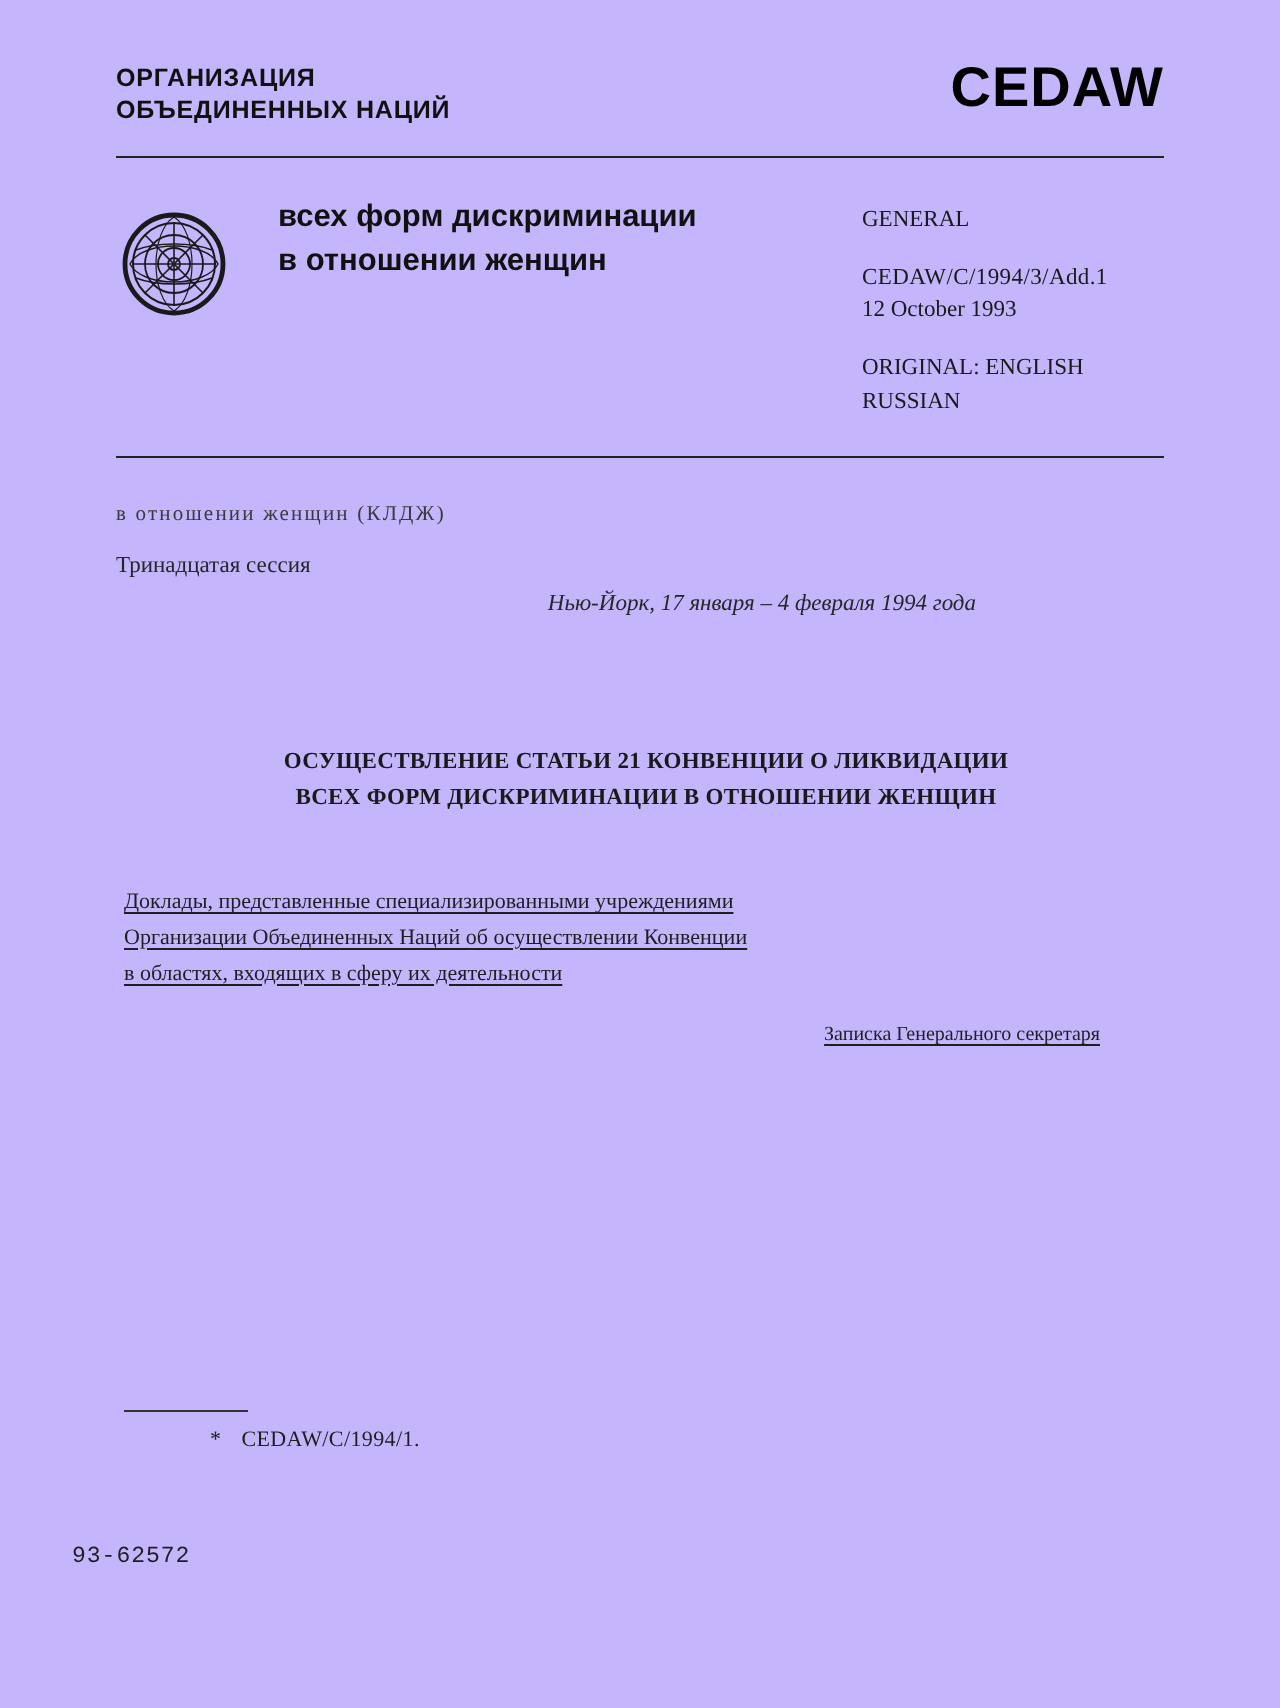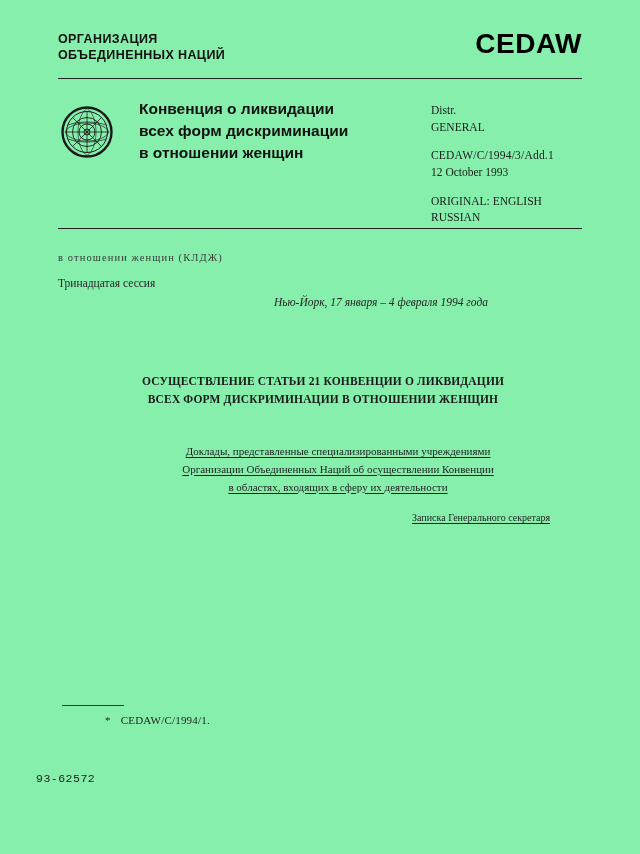--- a/index.html
+++ b/index.html
@@ -11,21 +11,21 @@
     width: 640px;
     height: 854px;
     font-family: "Liberation Serif", serif;
     color: #1a1a1a;
     position: relative;
     overflow: hidden;
   }
   .page {
     position: absolute;
     inset: 0;
-    background: #86efac;
+    background: #c4b5fd;
   }
 
   
   .masthead {
     position: absolute;
     left: 58px;
     top: 32px;
     width: 524px;
     display: flex;
     justify-content: space-between;
@@ -137,24 +137,23 @@
     font-size: 11.5px;
     font-weight: bold;
     line-height: 1.6;
     letter-spacing: 0.15px;
     color: #1a1a1a;
   }
 
   
   .subhead {
     position: absolute;
-    left: 94px;
+    left: 62px;
     top: 443px;
     width: 488px;
-    text-align: center;
     font-size: 11px;
     line-height: 1.62;
     color: #1f1f1f;
   }
   .subhead span {
     text-decoration: underline;
     text-underline-offset: 2px;
   }
 
   
@@ -230,28 +229,26 @@
         <line x1="11.5" y1="11.5" x2="40.5" y2="40.5" stroke="#1a1a1a" stroke-width="0.8"></line>
         <line x1="40.5" y1="11.5" x2="11.5" y2="40.5" stroke="#1a1a1a" stroke-width="0.8"></line>
         <path d="M7 19 C17 15, 35 15, 45 19" fill="none" stroke="#1a1a1a" stroke-width="0.7"></path>
         <path d="M7 33 C17 37, 35 37, 45 33" fill="none" stroke="#1a1a1a" stroke-width="0.7"></path>
         <path d="M4 26 C10 14, 42 14, 48 26 C42 38, 10 38, 4 26 Z" fill="none" stroke="#1a1a1a" stroke-width="0.7"></path>
         <path d="M26 2.5 C14 10, 14 42, 26 49.5 C38 42, 38 10, 26 2.5 Z" fill="none" stroke="#1a1a1a" stroke-width="0.6"></path>
       </svg>
     </div>
 
     <div class="conv-title">
-      <div>Конвенция о ликвидации</div>
       <div>всех форм дискриминации</div>
       <div>в отношении женщин</div>
     </div>
 
     <div class="distblock">
       <div class="grp">
-        <div>Distr.</div>
         <div>GENERAL</div>
       </div>
       <div class="grp">
         <div class="symbol">CEDAW/C/1994/3/Add.1</div>
         <div>12 October 1993</div>
       </div>
       <div class="grp">
         <div>ORIGINAL:  ENGLISH</div>
         <div>RUSSIAN</div>
       </div>

